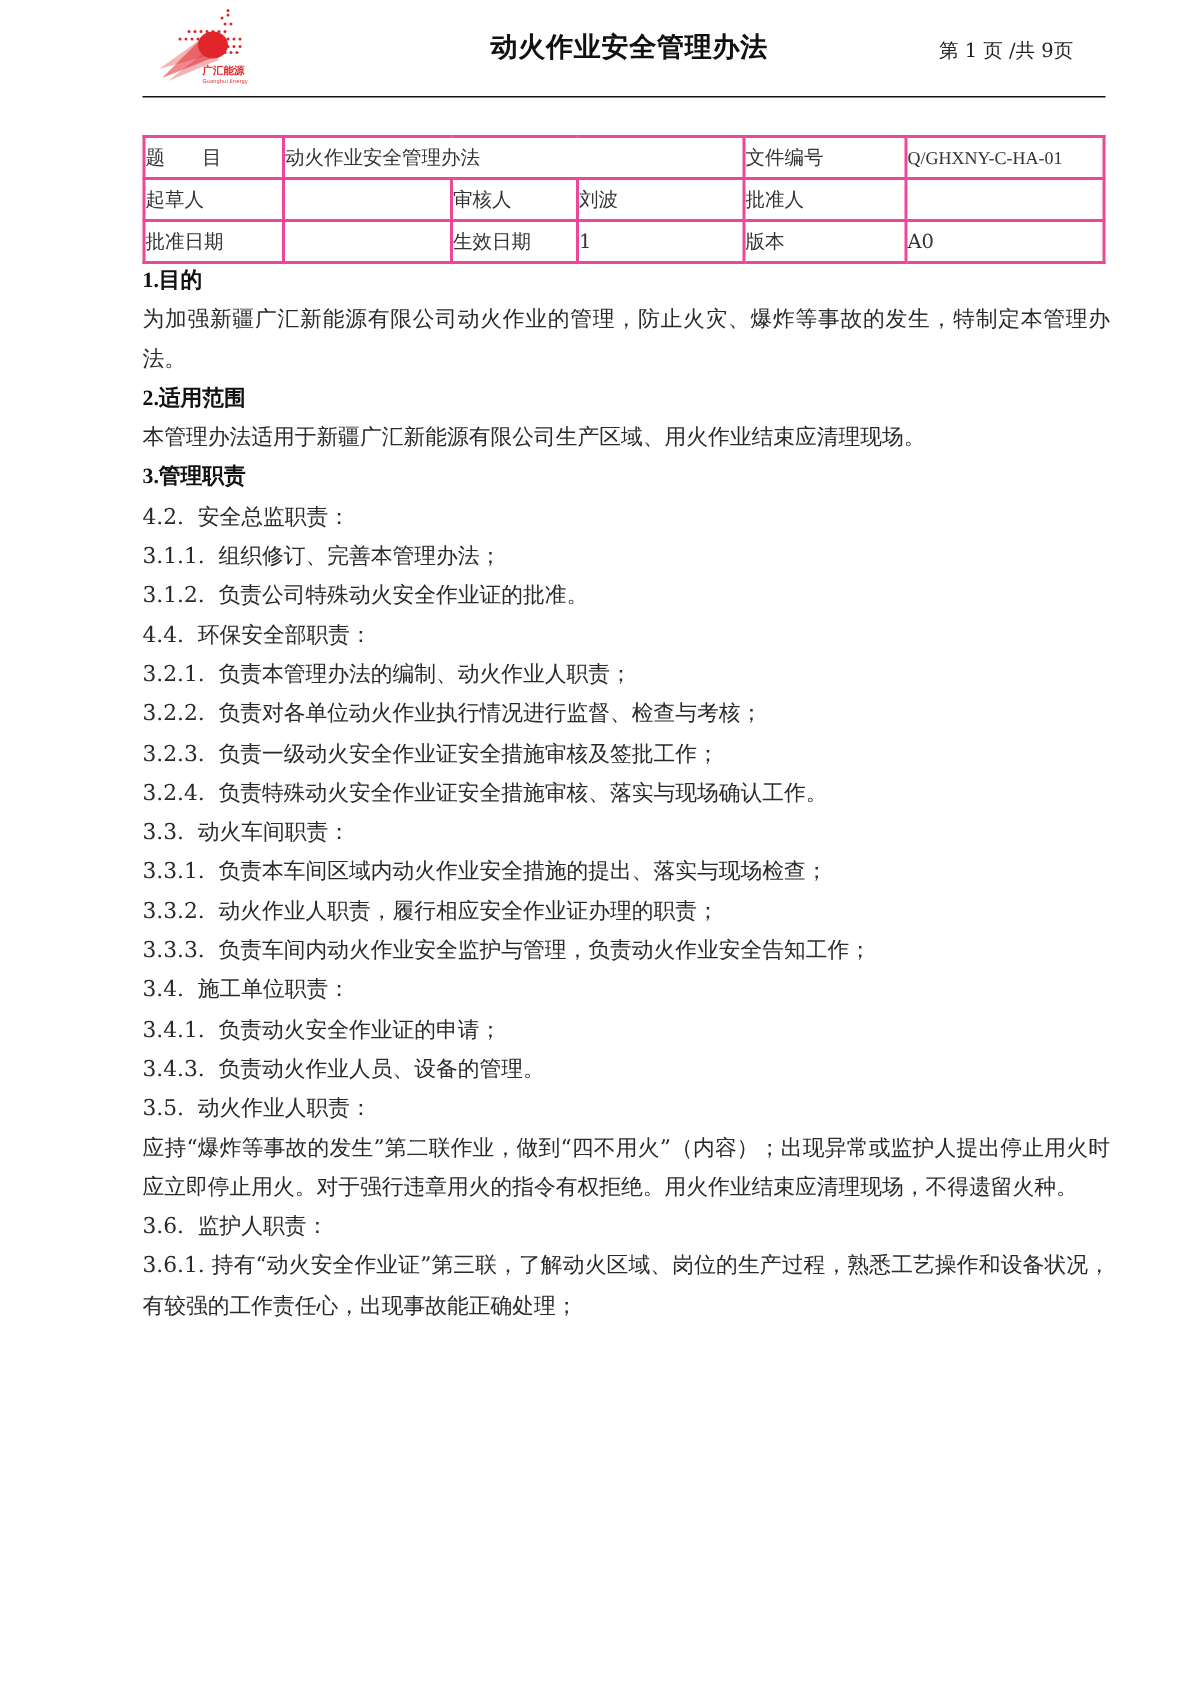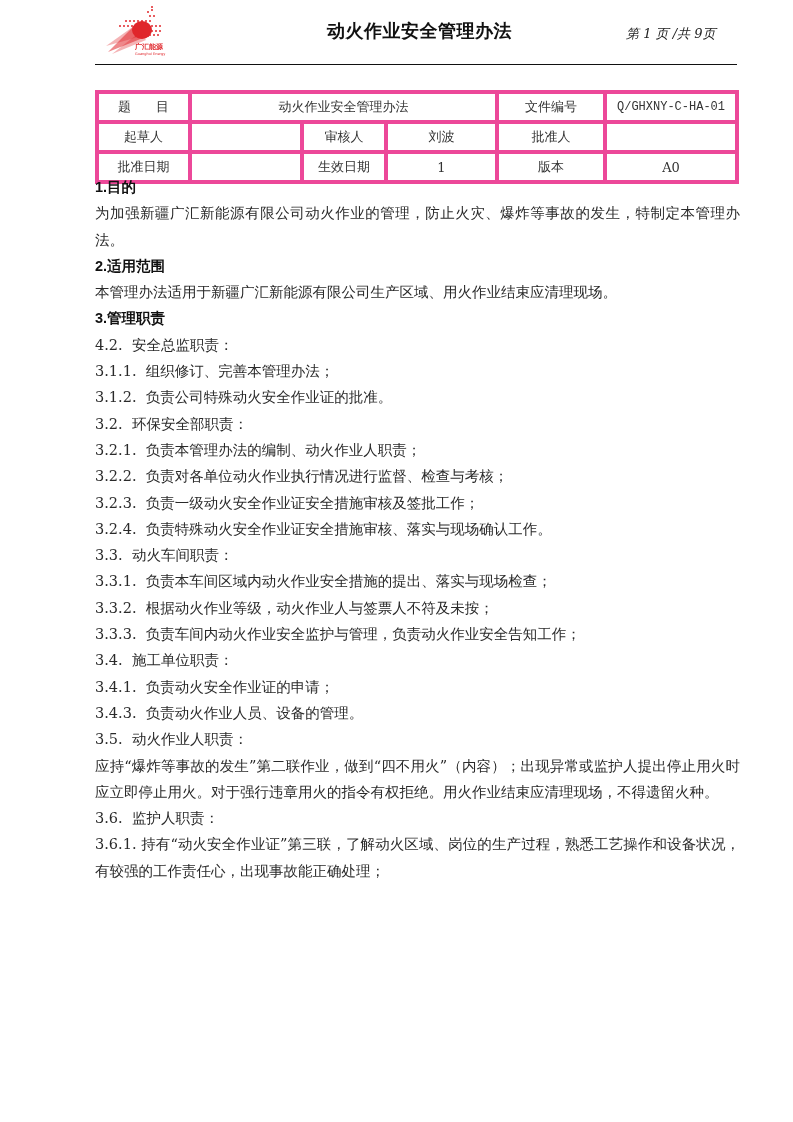--- a/index.html
+++ b/index.html
@@ -1,27 +1,27 @@
 <!DOCTYPE html>
 <html><head>
 <meta charset="utf-8">
 <style>
   html, body { margin: 0; padding: 0; background: #ffffff; }
   body { width: 793px; height: 1122px; position: relative; overflow: hidden;
          font-family: "DejaVu Serif", "Liberation Serif", serif; color: #222; }
   .logo { position: absolute; left: 102px; top: 2px; width: 66px; height: 54px; }
   .doc-title { position: absolute; left: 327px; top: 19px; font-family: "DejaVu Sans", "Liberation Sans", sans-serif;
                font-weight: bold; font-size: 18px; color: #111; letter-spacing: 0.5px; }
-  .page-no { position: absolute; left: 626px; top: 25px; font-size: 13px; color: #222; font-style: italic; }
+  .page-no { position: absolute; left: 626px; top: 25px; font-size: 13px; color: #222; }
   .header-rule { position: absolute; left: 95px; top: 64px; width: 642px; height: 0; border-top: 1.3px solid #111; }
   table.info { position: absolute; left: 95px; top: 90px; border-collapse: collapse; font-size: 13px; color: #333; }
-  table.info td { border: 4px solid #ec4899; height: 26px; padding: 0; text-align: center; vertical-align: middle; }
+  table.info td { border: 2px solid #ec4899; height: 26px; padding: 0; vertical-align: middle; }
   .content { position: absolute; left: 95px; top: 174px; width: 645px; font-size: 14.5px; line-height: 26.3px; color: #2a2a2a; }
   .content p { margin: 0; }
-  .h { font-family: Liberation Sans, sans-serif; font-weight: bold; color: #111; font-size: 14.5px; }
+  .h { font-family: Liberation Serif, serif; font-weight: bold; color: #111; font-size: 14.5px; }
   .para { text-align: justify; text-align-last: left; }
 </style>
 </head>
 <body>
 
 <div class="logo">
   <svg width="66" height="54" viewBox="0 0 66 54">
     <g fill="#e0262b">
       <circle cx="18" cy="24" r="1"></circle>
         <circle cx="22" cy="24" r="1"></circle>
@@ -74,21 +74,21 @@
       <col style="width:84px">
       <col style="width:111px">
       <col style="width:108px">
       <col style="width:132px">
   </colgroup>
   <tbody>
       <tr>
     <td style="white-space:pre">题      目</td>
     <td colspan="3">动火作业安全管理办法</td>
     <td>文件编号</td>
-    <td style="font-family:Liberation Mono, monospace;font-size:12px">Q/GHXNY-C-HA-01</td>
+    <td style="font-family:Liberation Serif, serif;font-size:12px">Q/GHXNY-C-HA-01</td>
   </tr>
   <tr>
     <td>起草人</td>
     <td></td>
     <td>审核人</td>
     <td>刘波</td>
     <td>批准人</td>
     <td></td>
   </tr>
   <tr>
@@ -104,28 +104,28 @@
 
 <div class="content">
   <p class="h">1.目的</p>
   <p class="para">为加强新疆广汇新能源有限公司动火作业的管理，防止火灾、爆炸等事故的发生，特制定本管理办法。</p>
   <p class="h">2.适用范围</p>
   <p class="para">本管理办法适用于新疆广汇新能源有限公司生产区域、用火作业结束应清理现场。</p>
   <p class="h">3.管理职责</p>
   <p style="white-space:pre">4.2.  安全总监职责：</p>
   <p style="white-space:pre">3.1.1.  组织修订、完善本管理办法；</p>
   <p style="white-space:pre">3.1.2.  负责公司特殊动火安全作业证的批准。</p>
-  <p style="white-space:pre">3.2.  环保安全部职责：</p>
+  <p style="white-space:pre">4.4.  环保安全部职责：</p>
   <p style="white-space:pre">3.2.1.  负责本管理办法的编制、动火作业人职责；</p>
   <p style="white-space:pre">3.2.2.  负责对各单位动火作业执行情况进行监督、检查与考核；</p>
   <p style="white-space:pre">3.2.3.  负责一级动火安全作业证安全措施审核及签批工作；</p>
   <p style="white-space:pre">3.2.4.  负责特殊动火安全作业证安全措施审核、落实与现场确认工作。</p>
   <p style="white-space:pre">3.3.  动火车间职责：</p>
   <p style="white-space:pre">3.3.1.  负责本车间区域内动火作业安全措施的提出、落实与现场检查；</p>
-  <p style="white-space:pre">3.3.2.  根据动火作业等级，动火作业人与签票人不符及未按；</p>
+  <p style="white-space:pre">3.3.2.  动火作业人职责，履行相应安全作业证办理的职责；</p>
   <p style="white-space:pre">3.3.3.  负责车间内动火作业安全监护与管理，负责动火作业安全告知工作；</p>
   <p style="white-space:pre">3.4.  施工单位职责：</p>
   <p style="white-space:pre">3.4.1.  负责动火安全作业证的申请；</p>
   <p style="white-space:pre">3.4.3.  负责动火作业人员、设备的管理。</p>
   <p style="white-space:pre">3.5.  动火作业人职责：</p>
   <p class="para">应持“爆炸等事故的发生”第二联作业，做到“四不用火”（内容）；出现异常或监护人提出停止用火时应立即停止用火。对于强行违章用火的指令有权拒绝。用火作业结束应清理现场，不得遗留火种。</p>
   <p style="white-space:pre">3.6.  监护人职责：</p>
   <p class="para">3.6.1.  持有“动火安全作业证”第三联，了解动火区域、岗位的生产过程，熟悉工艺操作和设备状况，有较强的工作责任心，出现事故能正确处理；</p>
 </div>
 

